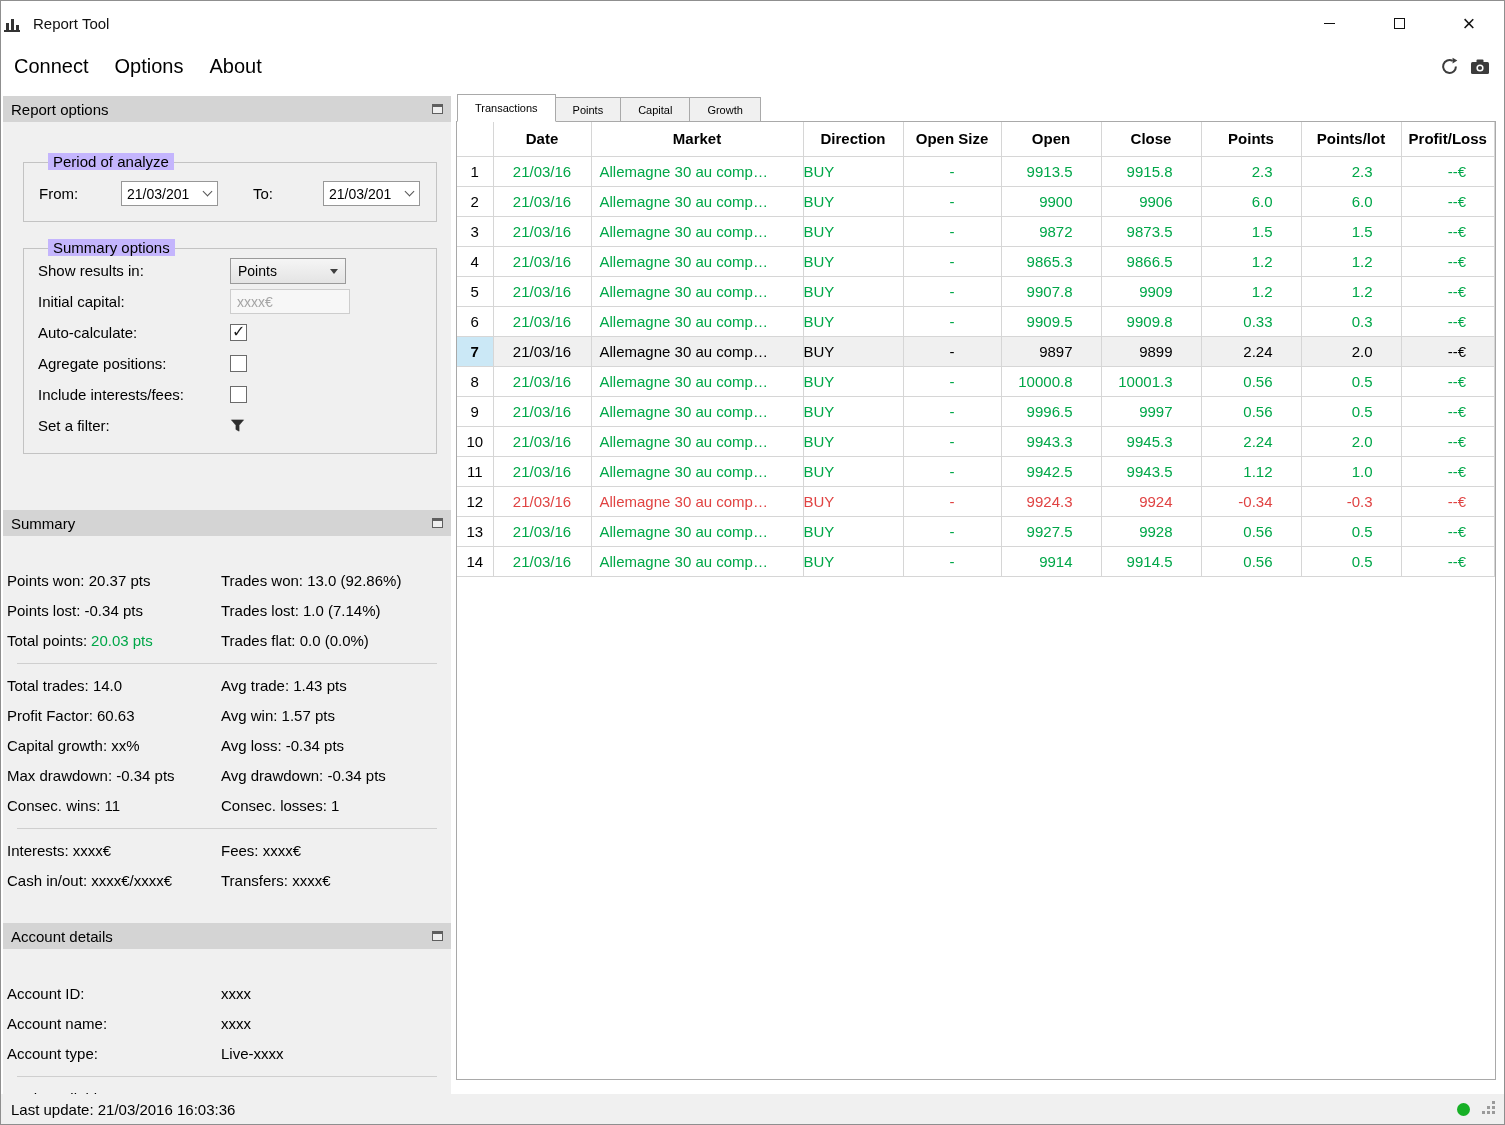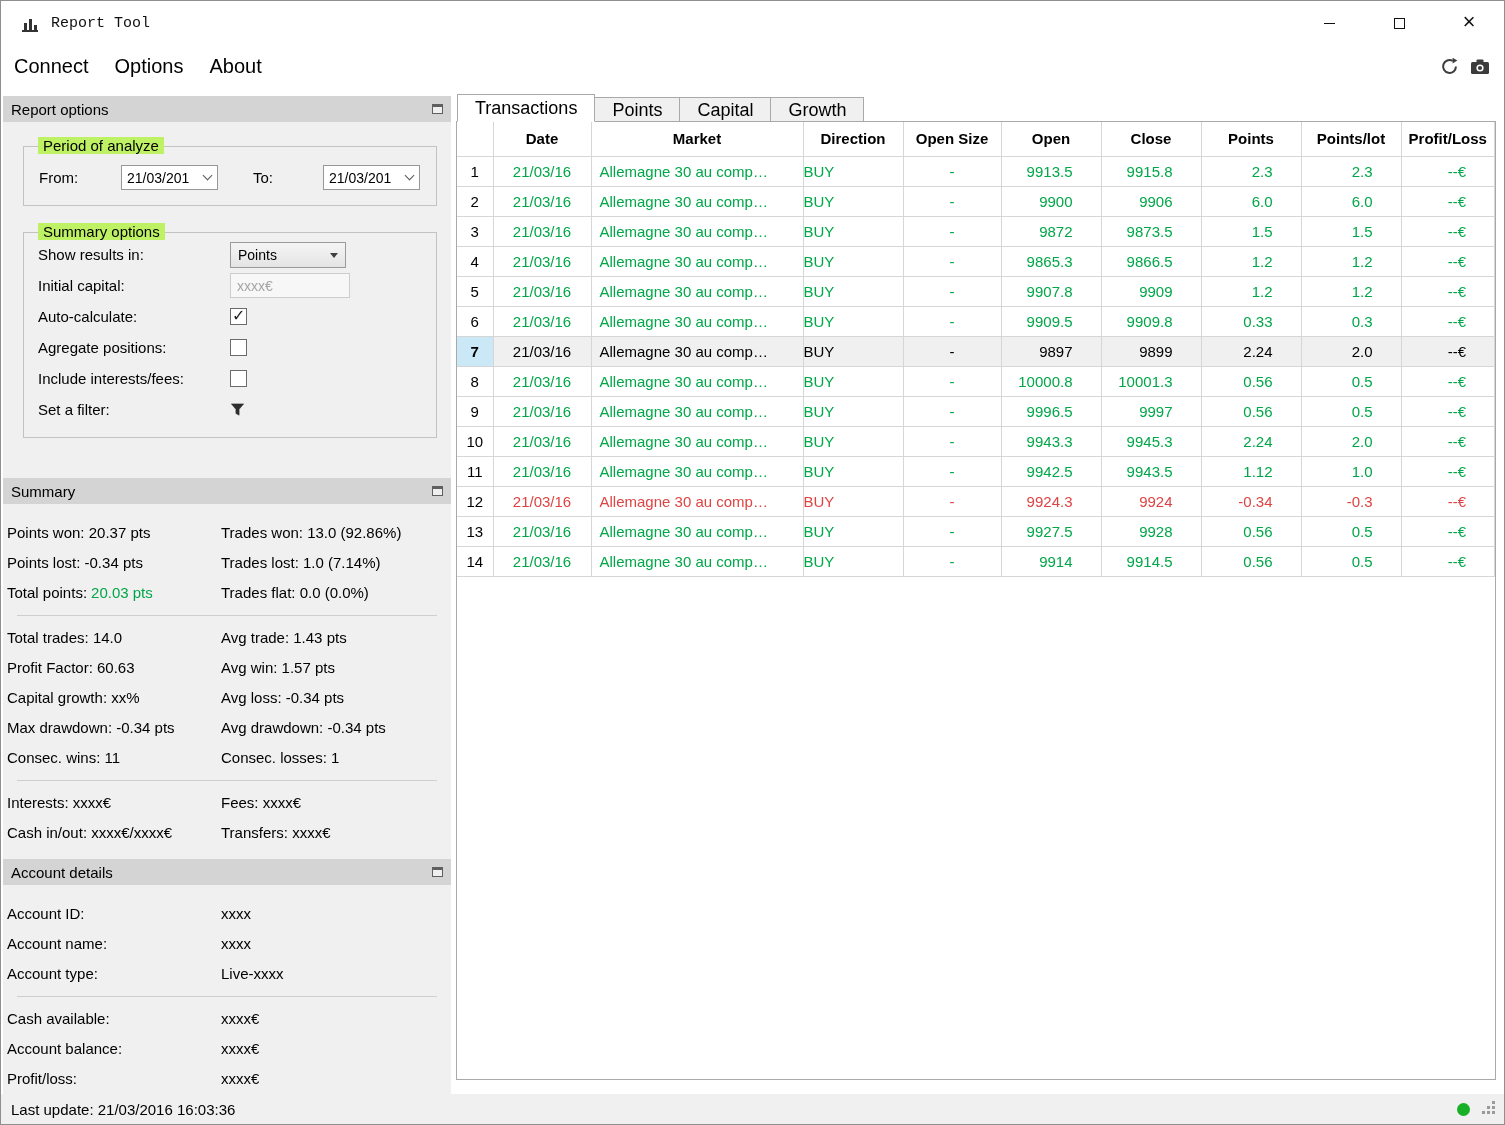--- a/index.html
+++ b/index.html
@@ -4,45 +4,45 @@
 <style>
   :root{
     --green:#00a748; --red:#e04343; --selection:#cbe8f6; --status_green:#17b026;
   }
   *{box-sizing:border-box;margin:0;padding:0;}
   html,body{background:#8a8a8a;}
   body{font-family:"Liberation Sans","DejaVu Sans",sans-serif;color:#000;}
   .window{width:1505px;height:1125px;background:#fff;border:1px solid #8f8f8f;display:flex;flex-direction:column;overflow:hidden;}
 
   
-  .titlebar{height:45px;flex:0 0 45px;display:flex;align-items:center;padding-left:18px;background:#fff;font-family:Liberation Mono, monospace;}
+  .titlebar{height:45px;flex:0 0 45px;display:flex;align-items:center;padding-left:0;background:#fff;}
   .app-icon{width:22px;height:22px;margin-right:10px;display:flex;align-items:center;justify-content:center;}
   .title{font-size:15px;color:#111;}
   .win-controls{margin-left:auto;display:flex;height:45px;}
   .win-btn{width:70px;height:45px;display:flex;align-items:center;justify-content:center;}
   .glyph-min{width:11px;height:1px;background:#111;display:block;}
   .glyph-max{width:11px;height:11px;border:1px solid #111;display:block;}
   .glyph-close{font-size:22px;line-height:1;color:#111;font-weight:300;}
 
   
   .menubar{height:40px;flex:0 0 40px;display:flex;align-items:center;padding-right:10px;}
   .menu-item{padding:0 13px;font-size:20px;height:30px;line-height:30px;cursor:default;}
   .menu-spacer{flex:1;}
   .tool-btn{width:28px;height:28px;display:flex;align-items:center;justify-content:center;margin-left:3px;}
 
   
   .content{flex:1;display:flex;overflow:hidden;background:#fff;}
 
-  .left-col{width:448px;flex:0 0 448px;margin:10px 0 0 2px;background:#f0f0f0;display:flex;flex-direction:column;font-size:15px;}
+  .left-col{width:448px;flex:0 0 448px;margin:10px 0 0 2px;background:#f0f0f0;display:flex;flex-direction:column;font-size:15px;gap:16px;}
   .dock-header{flex:0 0 26px;background:#d4d4d4;display:flex;align-items:center;padding:0 8px;}
   .float-btn{margin-left:auto;width:11px;height:10px;border:1px solid #5f5f5f;border-top-width:3px;background:#efefef;}
 
   .ro-body{flex:0 0 356px;}
   .groupbox{border:1px solid #c3c3c3;margin:24px 14px 0 20px;position:relative;}
-  .gb-title{position:absolute;top:-10px;left:14px;background:#bef264;padding:0 5px;}
+  .gb-title{position:absolute;top:-10px;left:24px;background:#c4b5fd;padding:0 5px;}
 
   .period-row{display:flex;align-items:center;padding:18px 12px 15px 15px;}
   .from-label{width:82px;}
   .to-label{width:70px;margin-left:35px;}
   .date-combo{width:97px;height:25px;border:1px solid #979797;background:#fff;display:flex;align-items:center;padding:0 6px 0 5px;font-size:14px;}
   .chev{width:7px;height:7px;border-right:1.6px solid #555;border-bottom:1.6px solid #555;transform:rotate(45deg);margin-left:auto;margin-top:-4px;}
 
   .gb2{margin-top:26px;padding:6px 0 12px 0;}
   .opt-row{display:flex;align-items:center;height:31px;padding-left:14px;}
   .opt-lbl{width:192px;}
@@ -61,21 +61,21 @@
   .divider{border-top:1px solid #cfcfcf;margin:7px 14px;}
 
   .account-body{flex:1;padding-top:14px;}
 
   
   .splitter{width:5px;flex:0 0 5px;background:#fff;}
 
   
   .right-col{flex:1;display:flex;flex-direction:column;margin:8px 8px 14px 0;min-width:0;}
   .tabbar{display:flex;align-items:flex-end;height:28px;padding-left:1px;}
-  .tab{padding:0 17px;font-size:18px;background:#f0f0f0;border:1px solid #a9a9a9;height:25px;line-height:24px;margin-right:-1px;position:relative;}
+  .tab{padding:0 17px;font-size:11px;background:#f0f0f0;border:1px solid #a9a9a9;height:25px;line-height:24px;margin-right:-1px;position:relative;}
   .tab.active{background:#fff;height:28px;line-height:27px;border-bottom:1px solid #fff;z-index:3;}
   .tabpane{flex:1;border:1px solid #a9a9a9;margin-top:-1px;background:#fff;overflow:hidden;}
 
   table.txn{border-collapse:collapse;table-layout:fixed;width:100%;}
   .txn th,.txn td{border-right:1px solid #d6d6d6;border-bottom:1px solid #d6d6d6;overflow:hidden;white-space:nowrap;font-size:15px;}
   .txn th{height:34px;font-weight:700;text-align:center;background:#fff;}
   .txn td{height:30px;}
   .c0{width:36px;text-align:center;}
   .c1{width:98px;text-align:center;}
   .c2{width:212px;}

